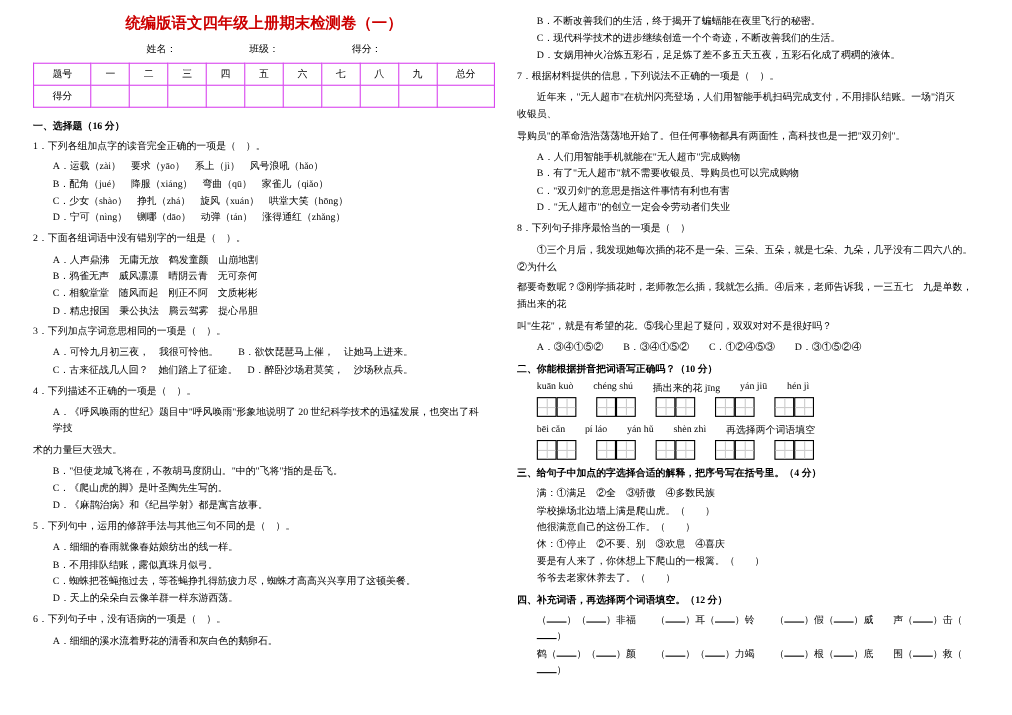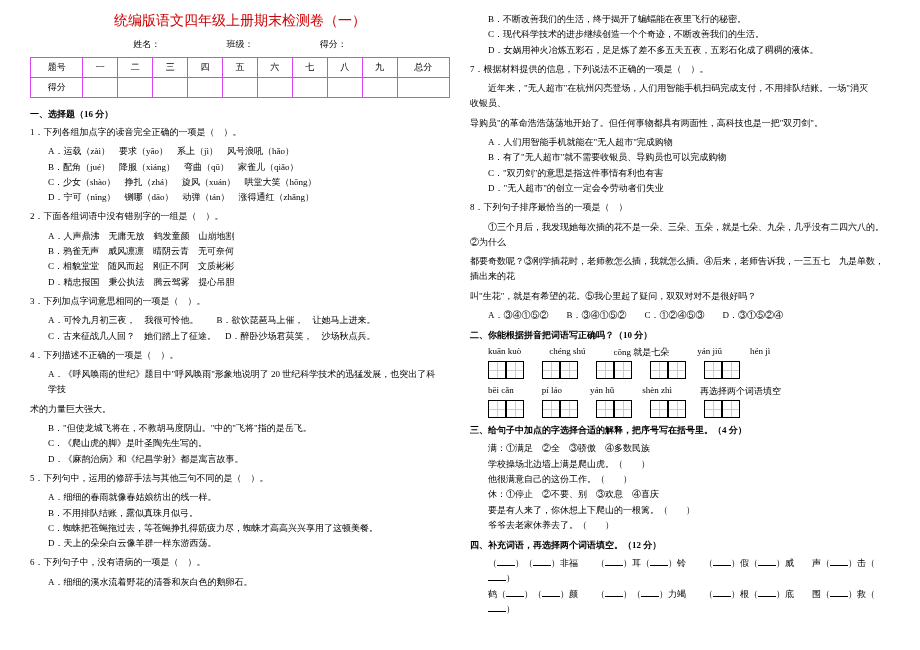--- a/index.html
+++ b/index.html
@@ -1,27 +1,27 @@
 <!DOCTYPE html>
 <html><head>
   <meta charset="utf-8">
   <style>
     * { margin: 0; padding: 0; box-sizing: border-box; }
     body { font-family: "SimSun", serif; font-size: 9px; background: #fff; width: 920px; height: 650px; display: flex; padding: 12px 20px; }
     .col { width: 440px; padding: 0 10px; }
-    .title { color: #c00; font-size: 14px; font-weight: normal; text-align: center; margin-bottom: 8px; }
+    .title { color: #c00; font-size: 14px; font-weight: bold; text-align: center; margin-bottom: 8px; }
     .meta { text-align: center; margin-bottom: 6px; font-size: 9px; }
     .meta span { margin: 0 32px; }
     table { border-collapse: collapse; width: 100%; margin-bottom: 10px; }
     td, th { border: 1px solid #d946ef; padding: 3px 4px; text-align: center; font-size: 9px; font-weight: normal; }
     .sec { font-weight: bold; margin: 6px 0 4px; }
     .q { margin: 4px 0; line-height: 1.7; }
     .opt { margin-left: 18px; line-height: 1.7; }
     .ind { text-indent: 18px; }
-    .pinyin-row { display: flex; gap: 28px; margin: 4px 0 2px 18px; font-size: 9px; font-family: Liberation Serif, serif; }
+    .pinyin-row { display: flex; gap: 18px; margin: 4px 0 2px 18px; font-size: 9px; font-family: Liberation Serif, serif; }
     .grid-row { display: flex; gap: 18px; margin: 0 0 6px 18px; }
     .grid { display: flex; }
     .cell { width: 18px; height: 18px; border: 0.5px solid #000; position: relative; }
     .cell::before, .cell::after { content: ""; position: absolute; background: #ccc; }
     .cell::before { left: 50%; top: 0; width: 0.5px; height: 100%; }
     .cell::after { top: 50%; left: 0; height: 0.5px; width: 100%; }
     .blank { display: inline-block; border-bottom: 0.5px solid #000; min-width: 30px; height: 10px; vertical-align: baseline; }
     .blank.s { min-width: 18px; }
   </style>
 </head>
@@ -115,21 +115,21 @@
   <div class="q">8．下列句子排序最恰当的一项是（　）</div>
   <div class="q ind">①三个月后，我发现她每次插的花不是一朵、三朵、五朵，就是七朵、九朵，几乎没有二四六八的。　②为什么</div>
   <div class="q">都要奇数呢？③刚学插花时，老师教怎么插，我就怎么插。④后来，老师告诉我，一三五七　九是单数，插出来的花</div>
   <div class="q">叫"生花"，就是有希望的花。⑤我心里起了疑问，双双对对不是很好吗？</div>
   <div class="opt">A．③④①⑤②　　B．③④①⑤②　　C．①②④⑤③　　D．③①⑤②④</div>
 
   <div class="sec">二、你能根据拼音把词语写正确吗？（10 分）</div>
   <div class="pinyin-row">
     <span>kuān kuò</span>
     <span>chéng shú</span>
-    <span>cōng 就是七朵</span>
+    <span>插出来的花 jīng</span>
     <span>yán jiū</span>
     <span>hén jì</span>
   </div>
   <div class="grid-row">
     <div class="grid">
         <div class="cell"></div>
         <div class="cell"></div>
       </div>
     <div class="grid">
         <div class="cell"></div>

